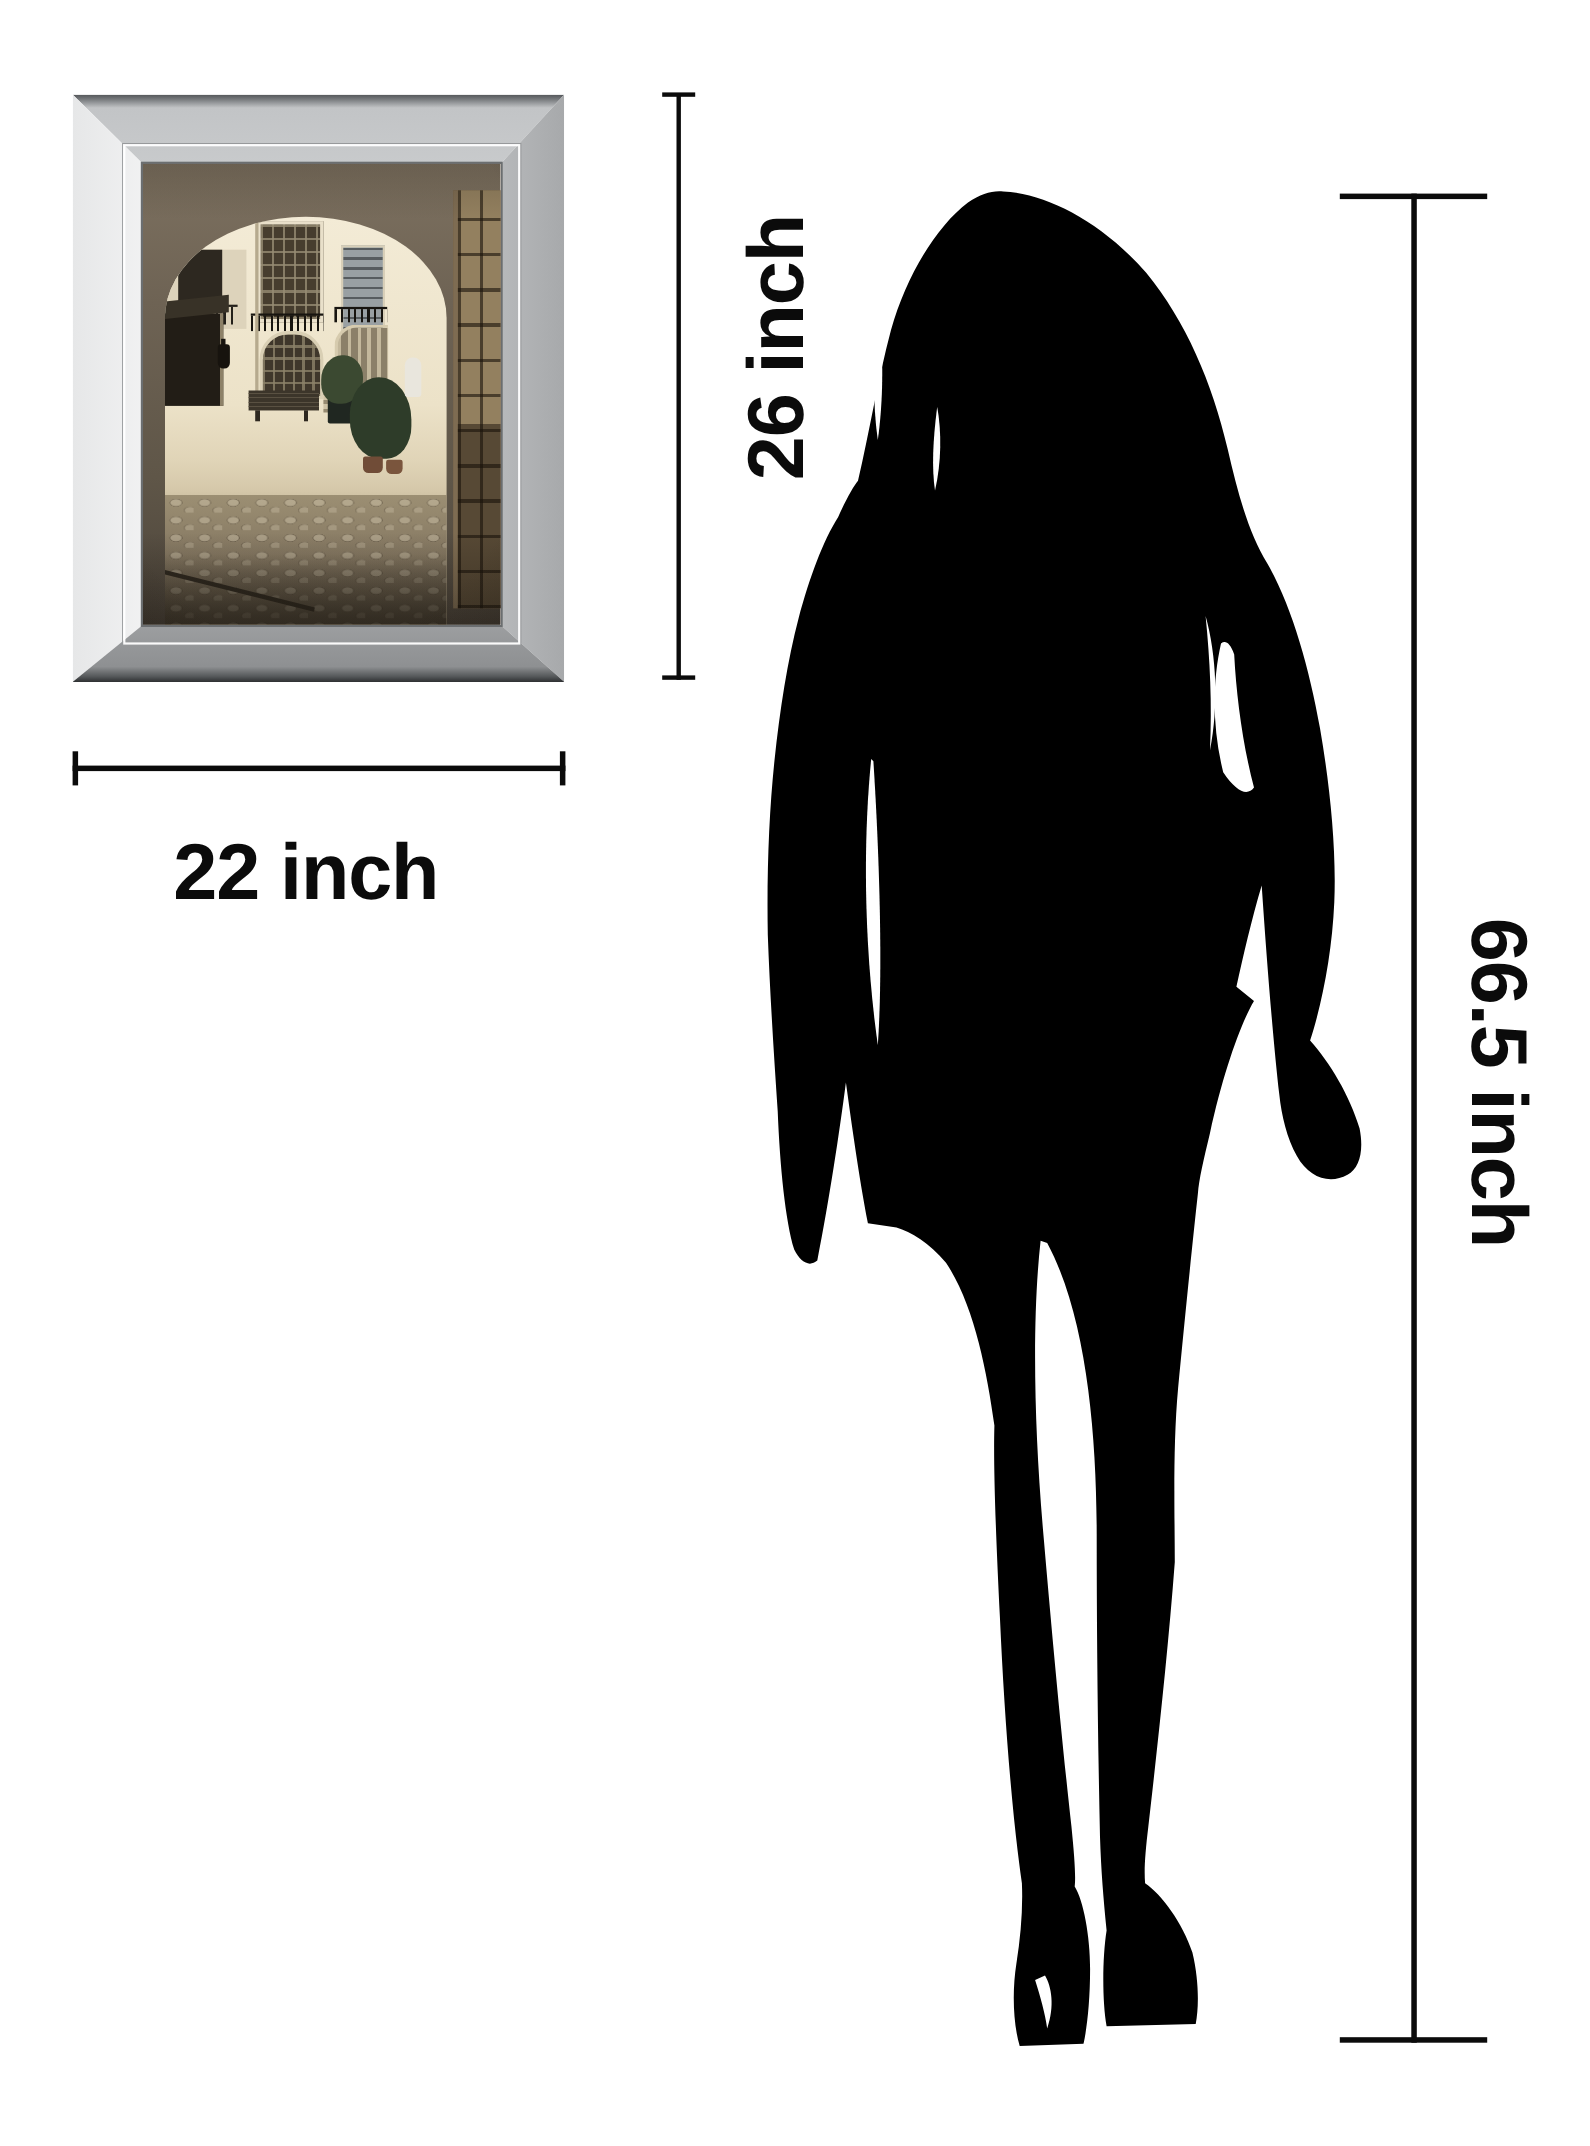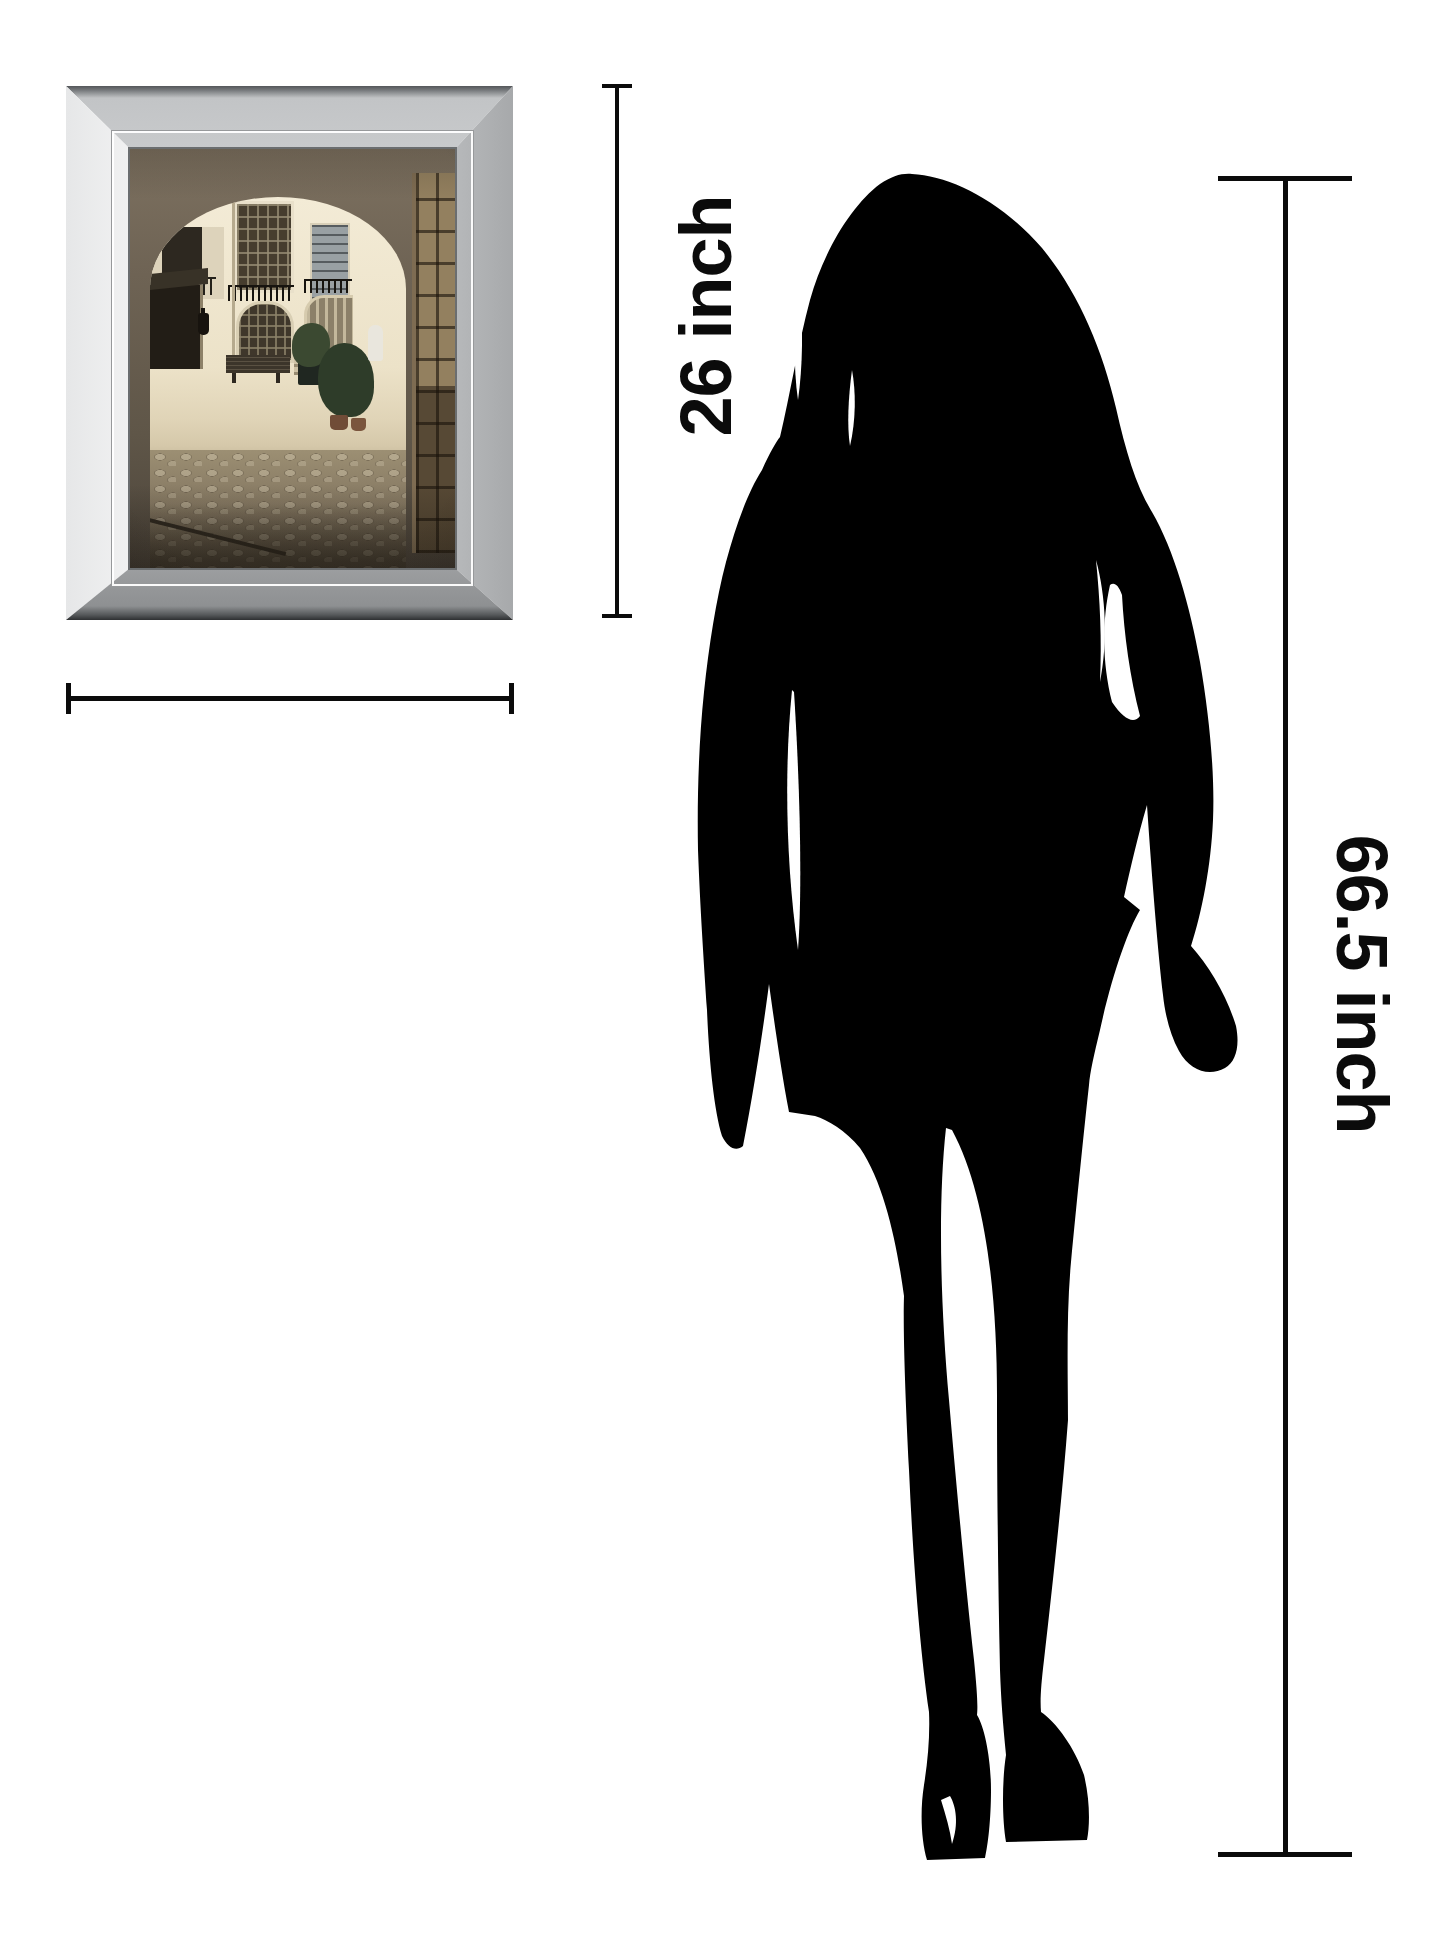--- a/index.html
+++ b/index.html
@@ -168,20 +168,21 @@
   </div>
 
   <div class="dim" style="left:615px;top:85px;width:4px;height:533px;"></div>
   <div class="cap" style="left:602px;top:84px;width:30px;height:4px;"></div>
   <div class="cap" style="left:602px;top:614px;width:30px;height:4px;"></div>
   <div class="dim-label" id="label-h26">26 inch</div>
 
   <div class="dim" style="left:66px;top:696px;width:448px;height:5px;"></div>
   <div class="cap" style="left:66px;top:683px;width:5px;height:31px;"></div>
   <div class="cap" style="left:509px;top:683px;width:5px;height:31px;"></div>
+  <div class="dim-label" id="label-w22">22 inch</div>
 
   <div class="dim" style="left:1283px;top:176px;width:5px;height:1681px;"></div>
   <div class="cap" style="left:1218px;top:176px;width:134px;height:5px;"></div>
   <div class="cap" style="left:1218px;top:1852px;width:134px;height:5px;"></div>
   <div class="dim-label" id="label-p66">66.5 inch</div>
 
   <svg class="silhouette-svg" viewBox="690 165 560 1705" xmlns="http://www.w3.org/2000/svg">
     <path fill="#000000" d="
       M 912 174
       C 950 176 1000 200 1042 248

